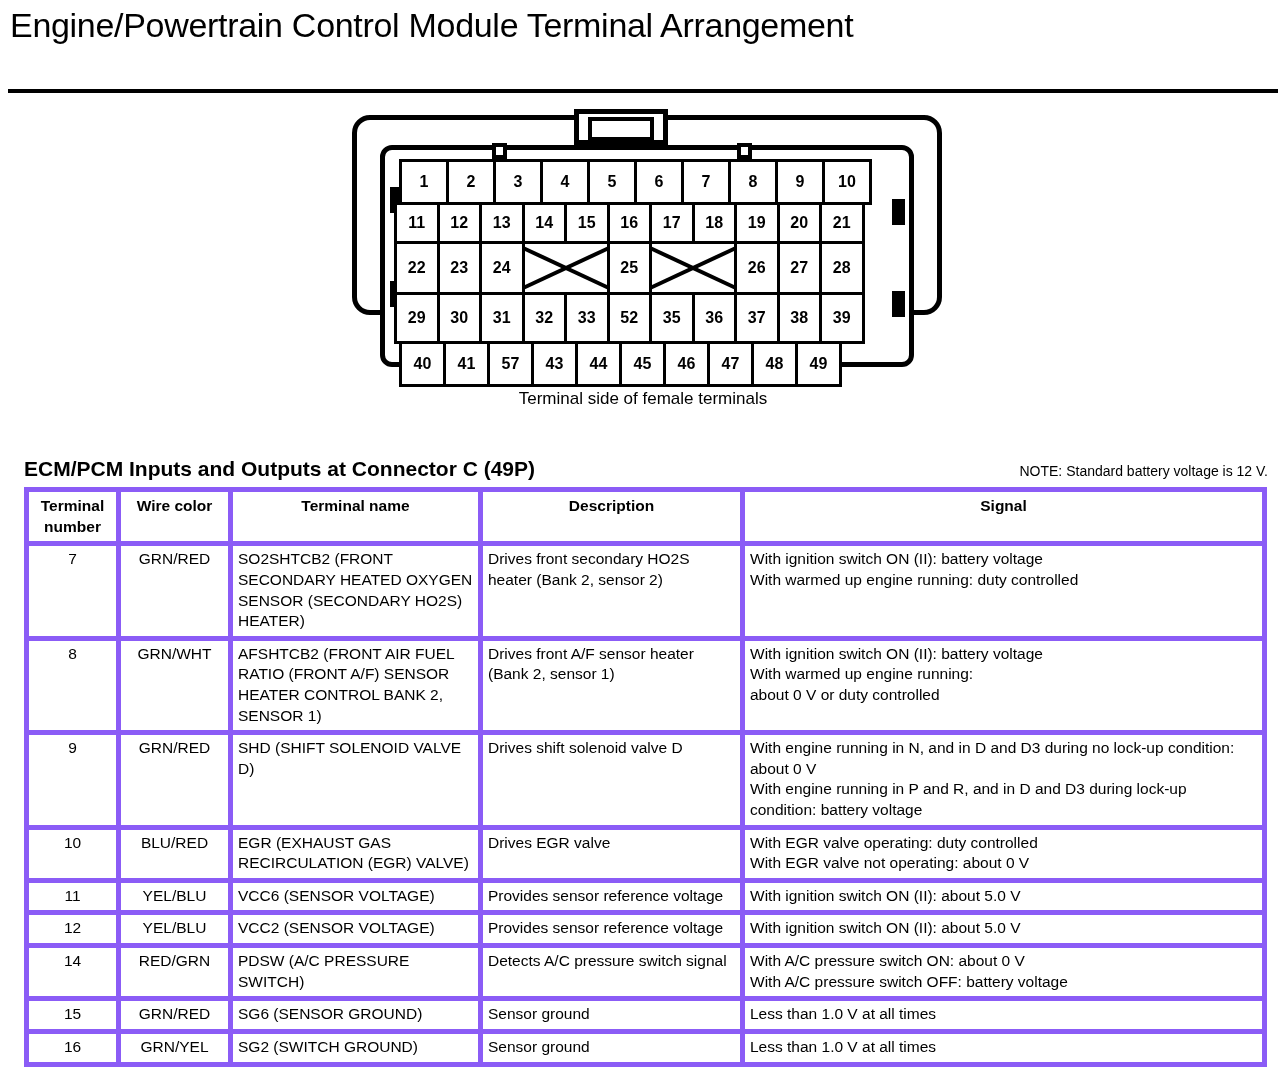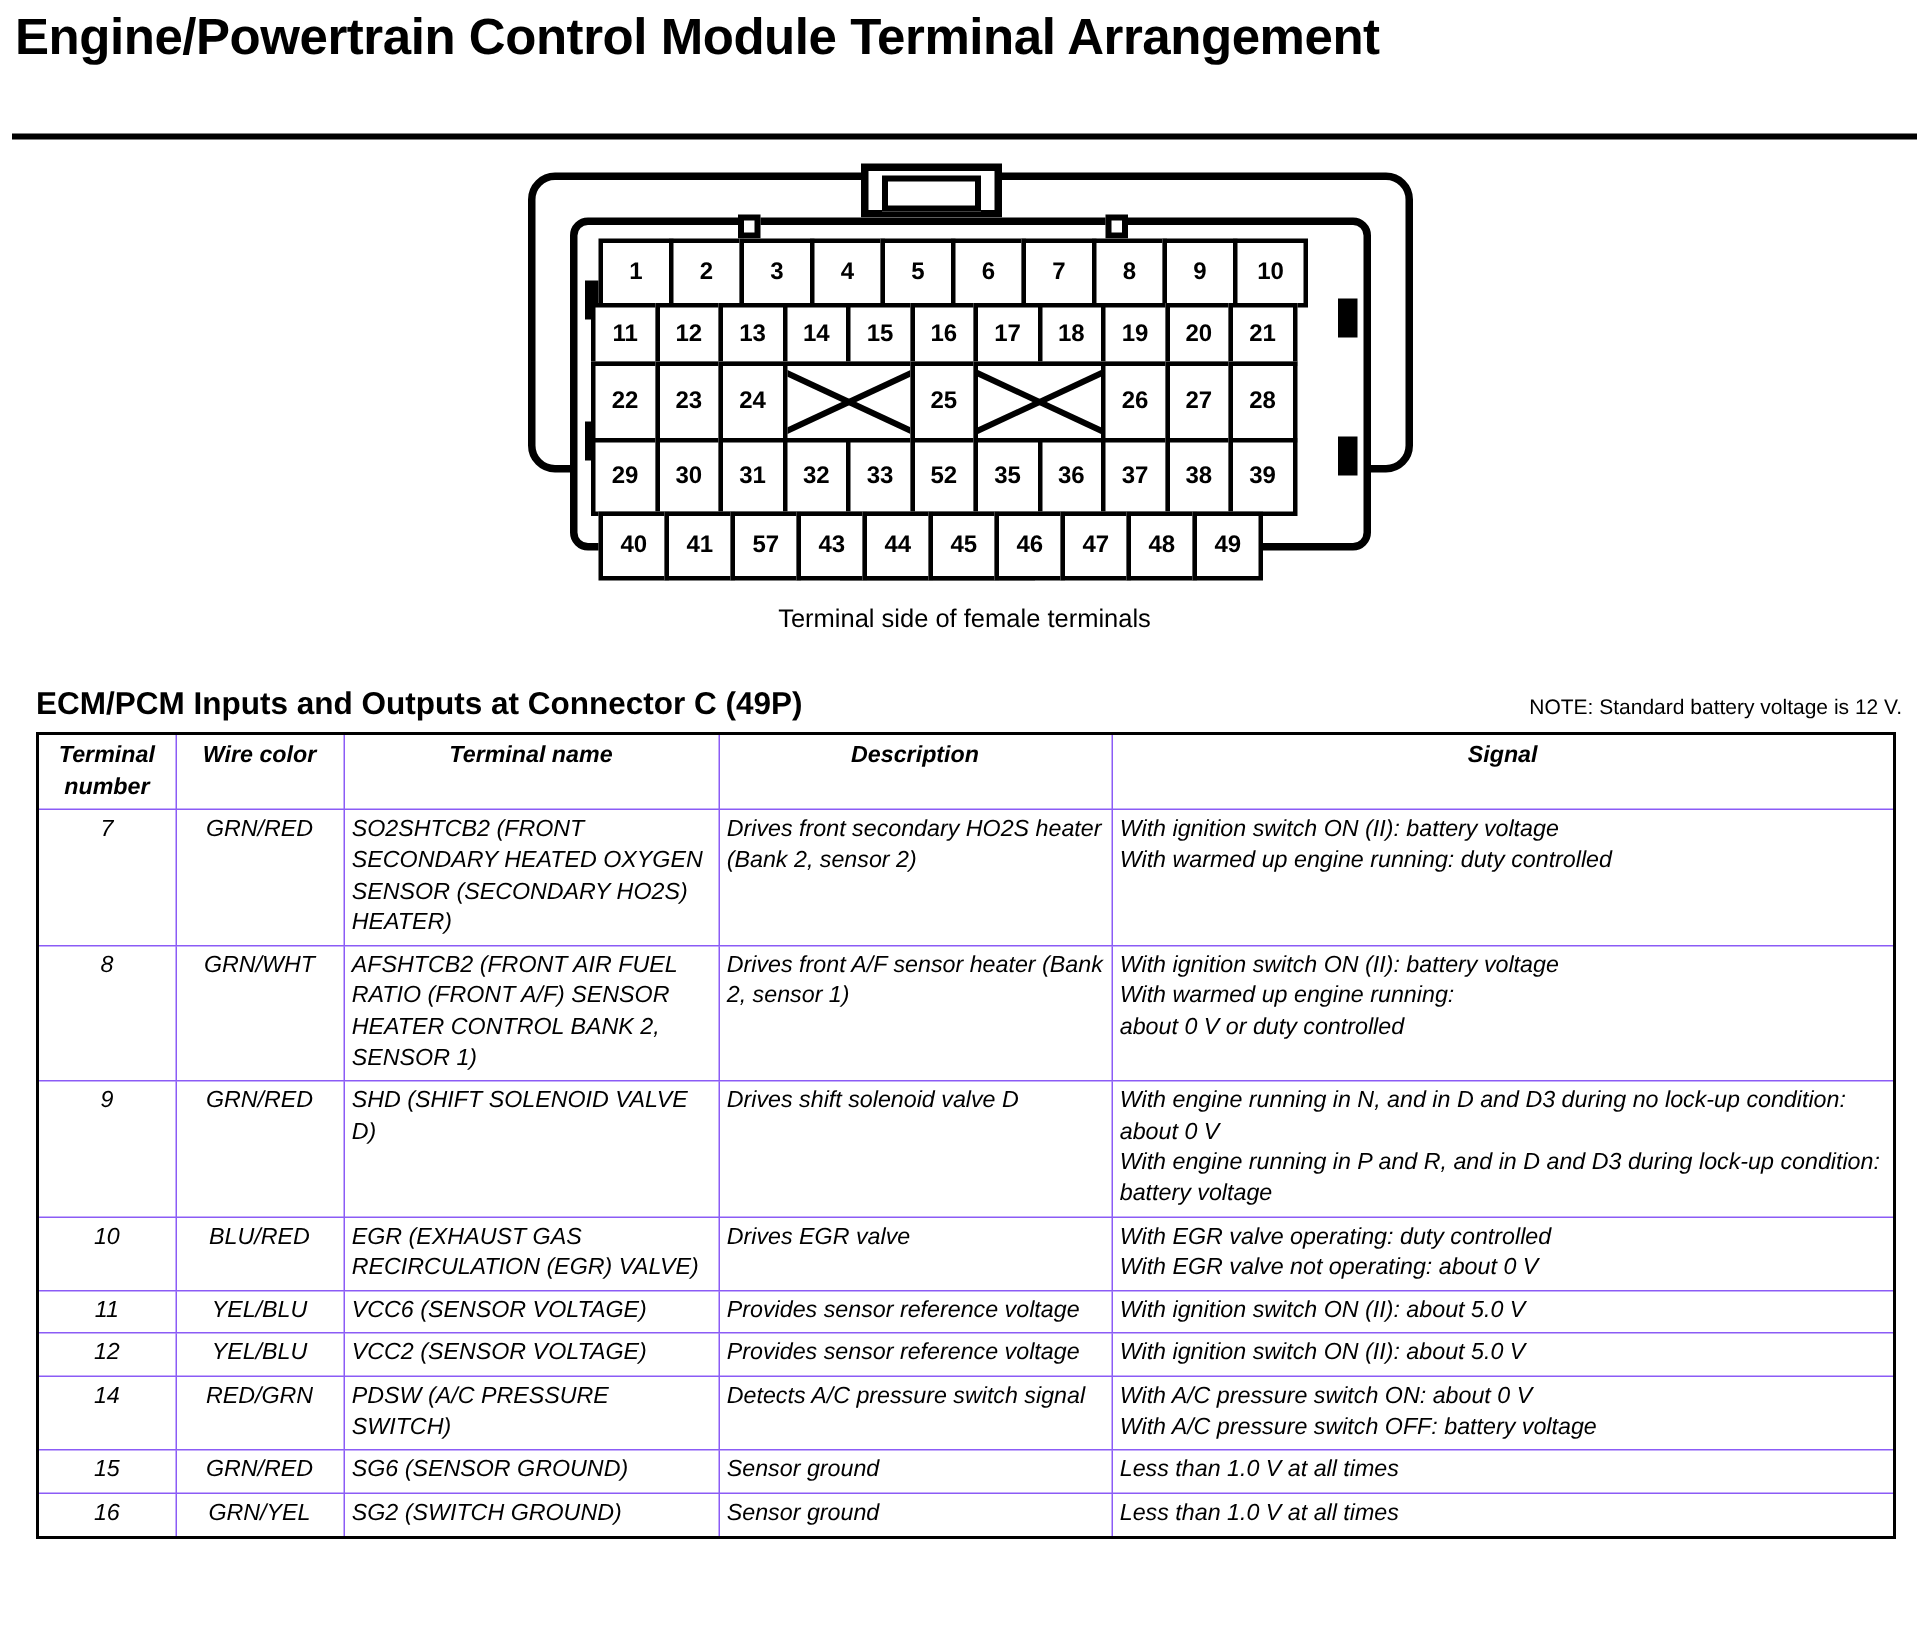--- a/index.html
+++ b/index.html
@@ -11,21 +11,21 @@
     width: 1286px; height: 1086px;
     font-family: "Liberation Sans", sans-serif;
     color: #000000;
     overflow: hidden;
     position: relative;
   }
 
   
   .page-title {
     font-size: 34px;
-    font-weight: bold;
+    font-weight: normal;
     letter-spacing: -0.3px;
     padding: 6px 0 0 10px;
     line-height: 1.15;
     white-space: nowrap;
   }
   .title-rule {
     height: 4px;
     background: #000;
     margin: 44px 8px 0 8px;
   }
@@ -151,21 +151,21 @@
     left: 50%; top: 50%;
     width: 104px; height: 4px;
     background: #000;
   }
   .pin.blank::before { transform: translate(-50%, -50%) rotate(25deg); }
   .pin.blank::after  { transform: translate(-50%, -50%) rotate(-25deg); }
 
   .diagram-caption {
     position: absolute;
     left: 0; right: 0;
-    top: 302px;
+    top: 288px;
     text-align: center;
     font-size: 17px;
   }
 
   
   .section-bar {
     display: flex;
     align-items: baseline;
     padding: 14px 14px 6px 24px;
   }
@@ -184,26 +184,25 @@
 
   
   .table-wrap { padding: 0 24px 0 24px; }
   table.pins {
     border-collapse: collapse;
     width: 1238px;
     table-layout: fixed;
     border: 2px solid #000;
   }
   table.pins th, table.pins td {
-    border: 1px solid #8b5cf6;
+    border: 5px solid #8b5cf6;
     vertical-align: top;
     padding: 3px 5px 4px 5px;
     font-size: 15.5px;
     line-height: 1.33;
-    font-style: italic;
   }
   table.pins thead th {
     text-align: center;
     font-weight: bold;
     vertical-align: top;
     padding-top: 4px;
   }
   col.c-num  { width: 92px; }
   col.c-wire { width: 112px; }
   col.c-name { width: 250px; }

